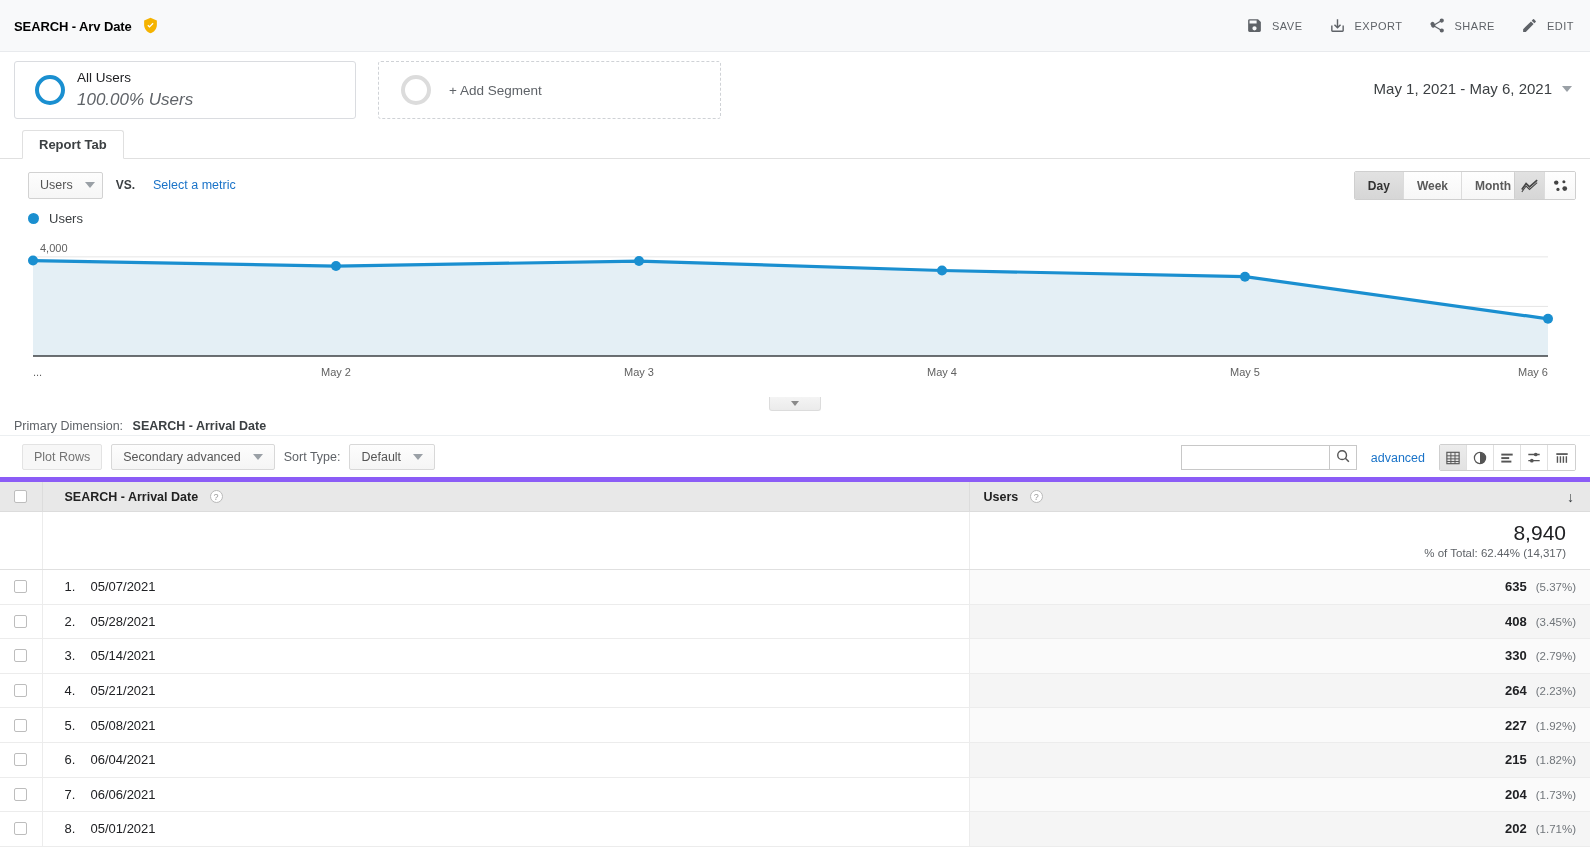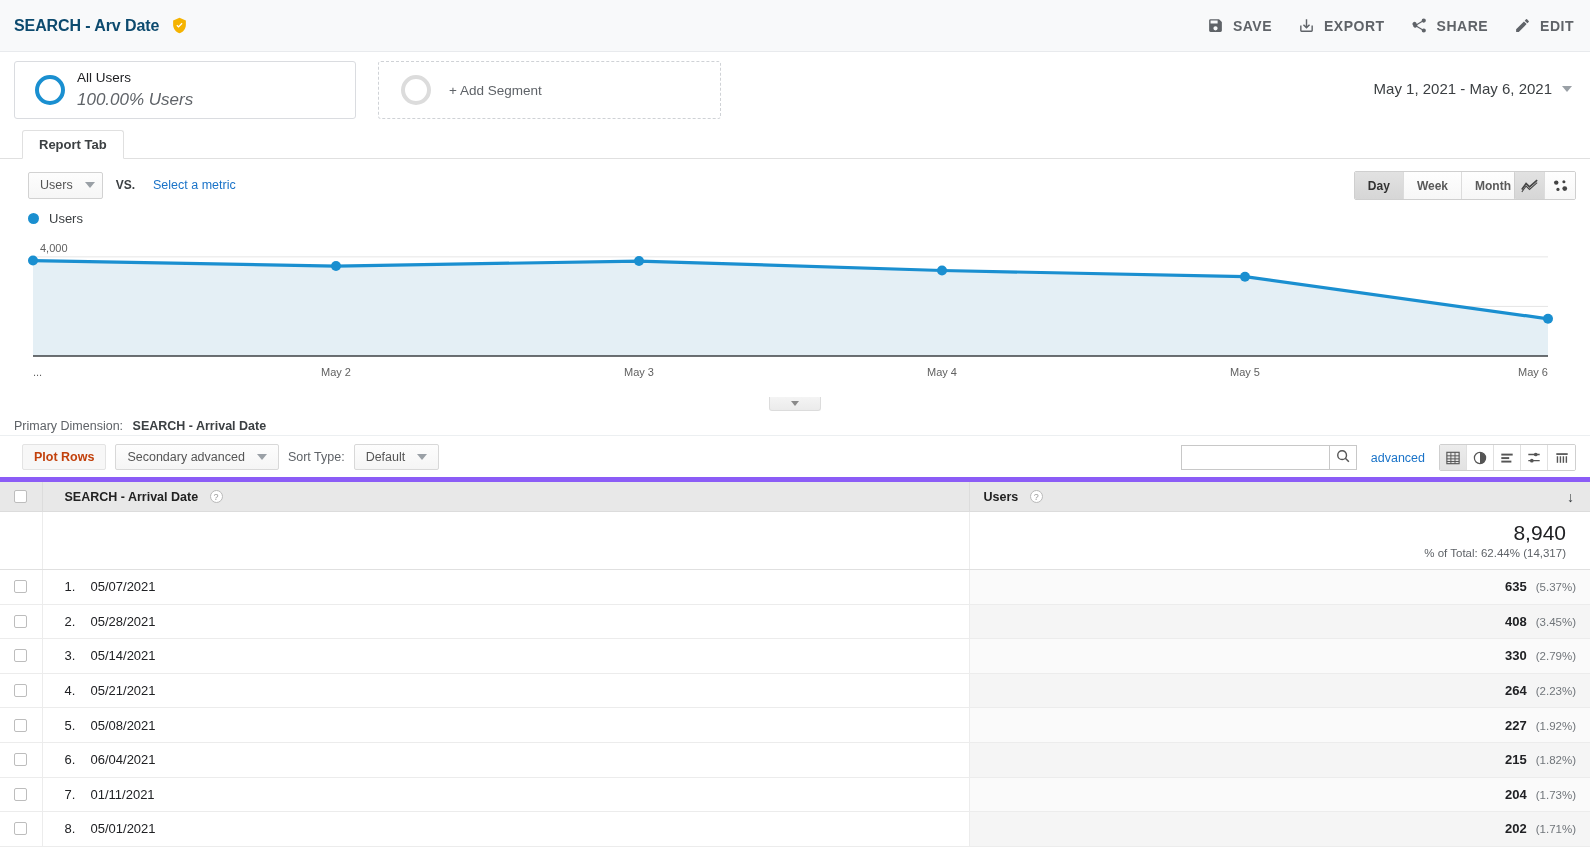--- a/index.html
+++ b/index.html
@@ -16,34 +16,34 @@
   
   .topbar {
     height: 52px;
     background: #f8f9fa;
     border-bottom: 1px solid #e8eaed;
     display: flex; align-items: center;
     padding: 0 16px 0 14px;
     position: relative;
   }
   .page-title {
-    font-size: 16px; font-weight: bold; color: #0c4a6e;
+    font-size: 13px; font-weight: bold; color: #000000;
     letter-spacing: -0.1px;
     text-align: center;
   }
   .shield {
     display: inline-block; width: 17px; height: 17px;
     margin-left: 7px; vertical-align: -3px;
   }
   .topbar-actions {
     margin-left: auto; display: flex; align-items: center; gap: 26px;
   }
   .action {
     display: flex; align-items: center; gap: 9px;
-    color: #5f6368; font-size: 14px; font-weight: bold;
+    color: #5f6368; font-size: 11px; font-weight: normal;
     letter-spacing: 0.5px; cursor: pointer;
   }
   .action svg { display: block; }
 
   
   .segment-row {
     display: flex; align-items: flex-start;
     padding: 9px 0 0 14px;
     position: relative;
     height: 69px;
@@ -172,21 +172,21 @@
     border-top: 1px solid #eceff1;
     display: flex; align-items: center; padding-left: 22px; gap: 9px;
   }
   .btn-flat {
     height: 26px; padding: 0 11px;
     border: 1px solid #d8d8d8; border-radius: 2px;
     background: linear-gradient(#fdfdfd,#f5f5f5);
     font-size: 12.5px; color: #555;
     display: inline-flex; align-items: center; gap: 12px; cursor: pointer;
   }
-  .btn-flat.disabled { color: #c2410c; background: #f7f7f7; border-color: #e3e3e3; cursor: default; font-weight: bold; }
+  .btn-flat.disabled { color: #737373; background: #f7f7f7; border-color: #e3e3e3; cursor: default; }
   .sort-label { font-size: 12.5px; color: #5f6368; margin-left: 0; }
 
   .search-area {
     position: absolute; right: 14px; top: 8px;
     display: flex; align-items: center; gap: 14px;
   }
   .search-box { display: flex; height: 25px; }
   .search-input {
     width: 148px; height: 25px; border: 1px solid #c8c8c8; border-right: 0;
     padding: 0 6px; font-size: 12px; font-family: "Liberation Sans", sans-serif;
@@ -526,21 +526,21 @@
         <td class="td-check">
           <span class="chk"></span>
         </td>
         <td class="td-dim"><span class="rownum">6.</span><span>06/04/2021</span></td>
         <td class="td-metric"><span class="mval">215</span><span class="mpct">(1.82%)</span></td>
       </tr>
       <tr class="odd">
         <td class="td-check">
           <span class="chk"></span>
         </td>
-        <td class="td-dim"><span class="rownum">7.</span><span>01/11/2021</span></td>
+        <td class="td-dim"><span class="rownum">7.</span><span>06/06/2021</span></td>
         <td class="td-metric"><span class="mval">204</span><span class="mpct">(1.73%)</span></td>
       </tr>
       <tr class="even">
         <td class="td-check">
           <span class="chk"></span>
         </td>
         <td class="td-dim"><span class="rownum">8.</span><span>05/01/2021</span></td>
         <td class="td-metric"><span class="mval">202</span><span class="mpct">(1.71%)</span></td>
       </tr>
     </tbody>

